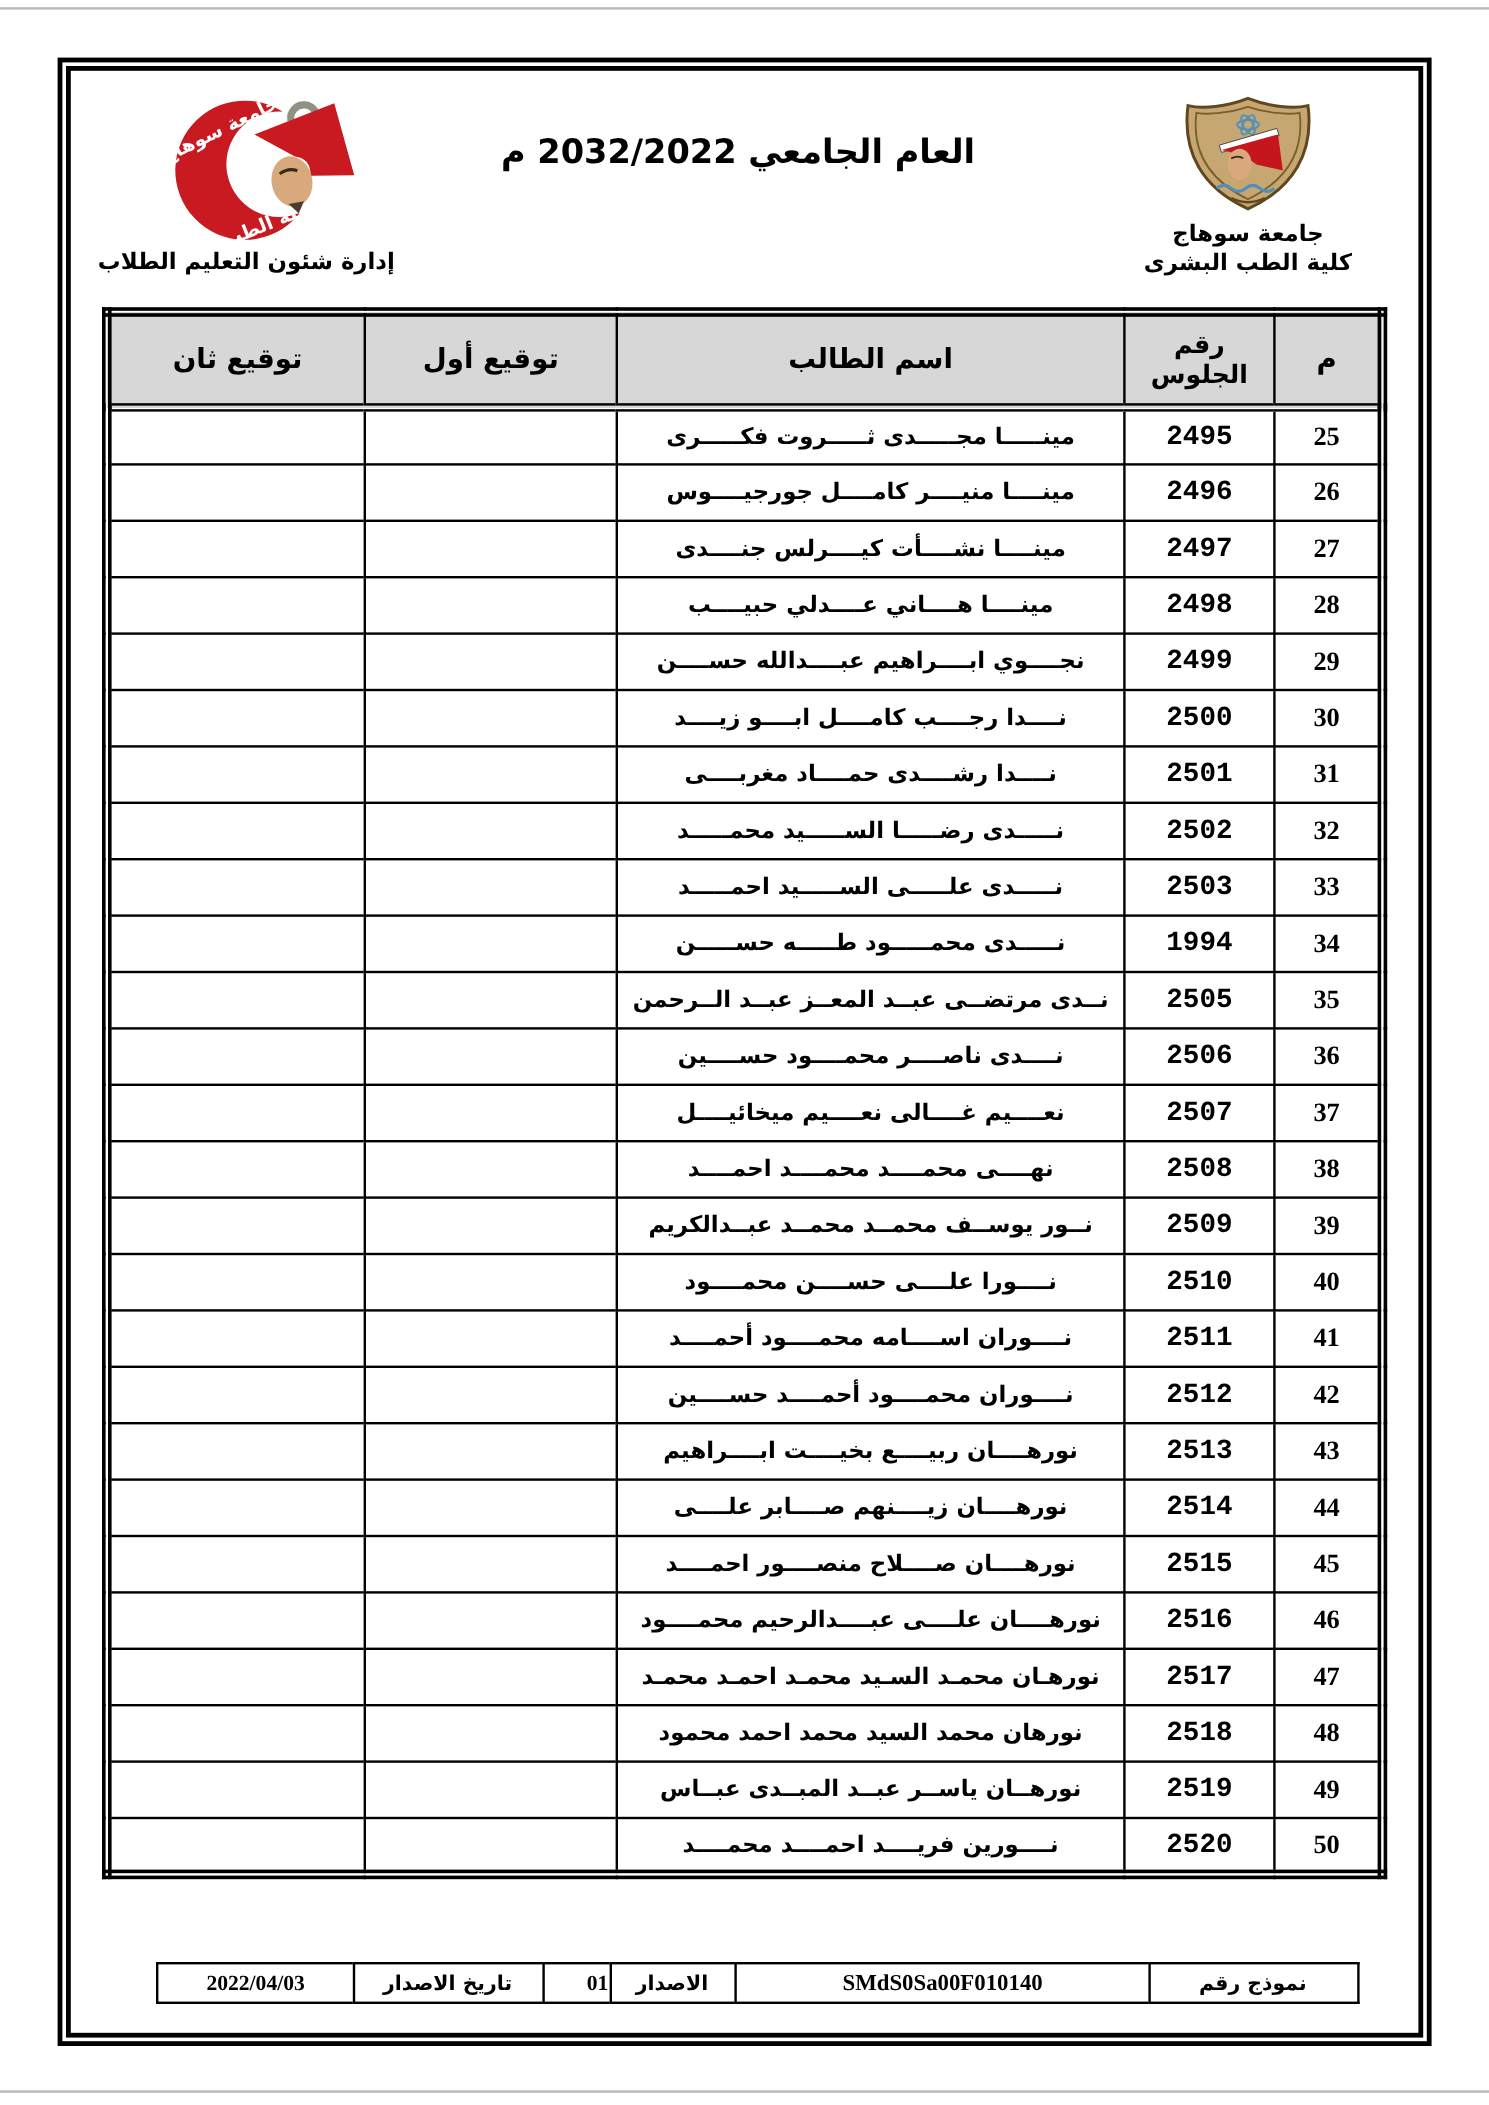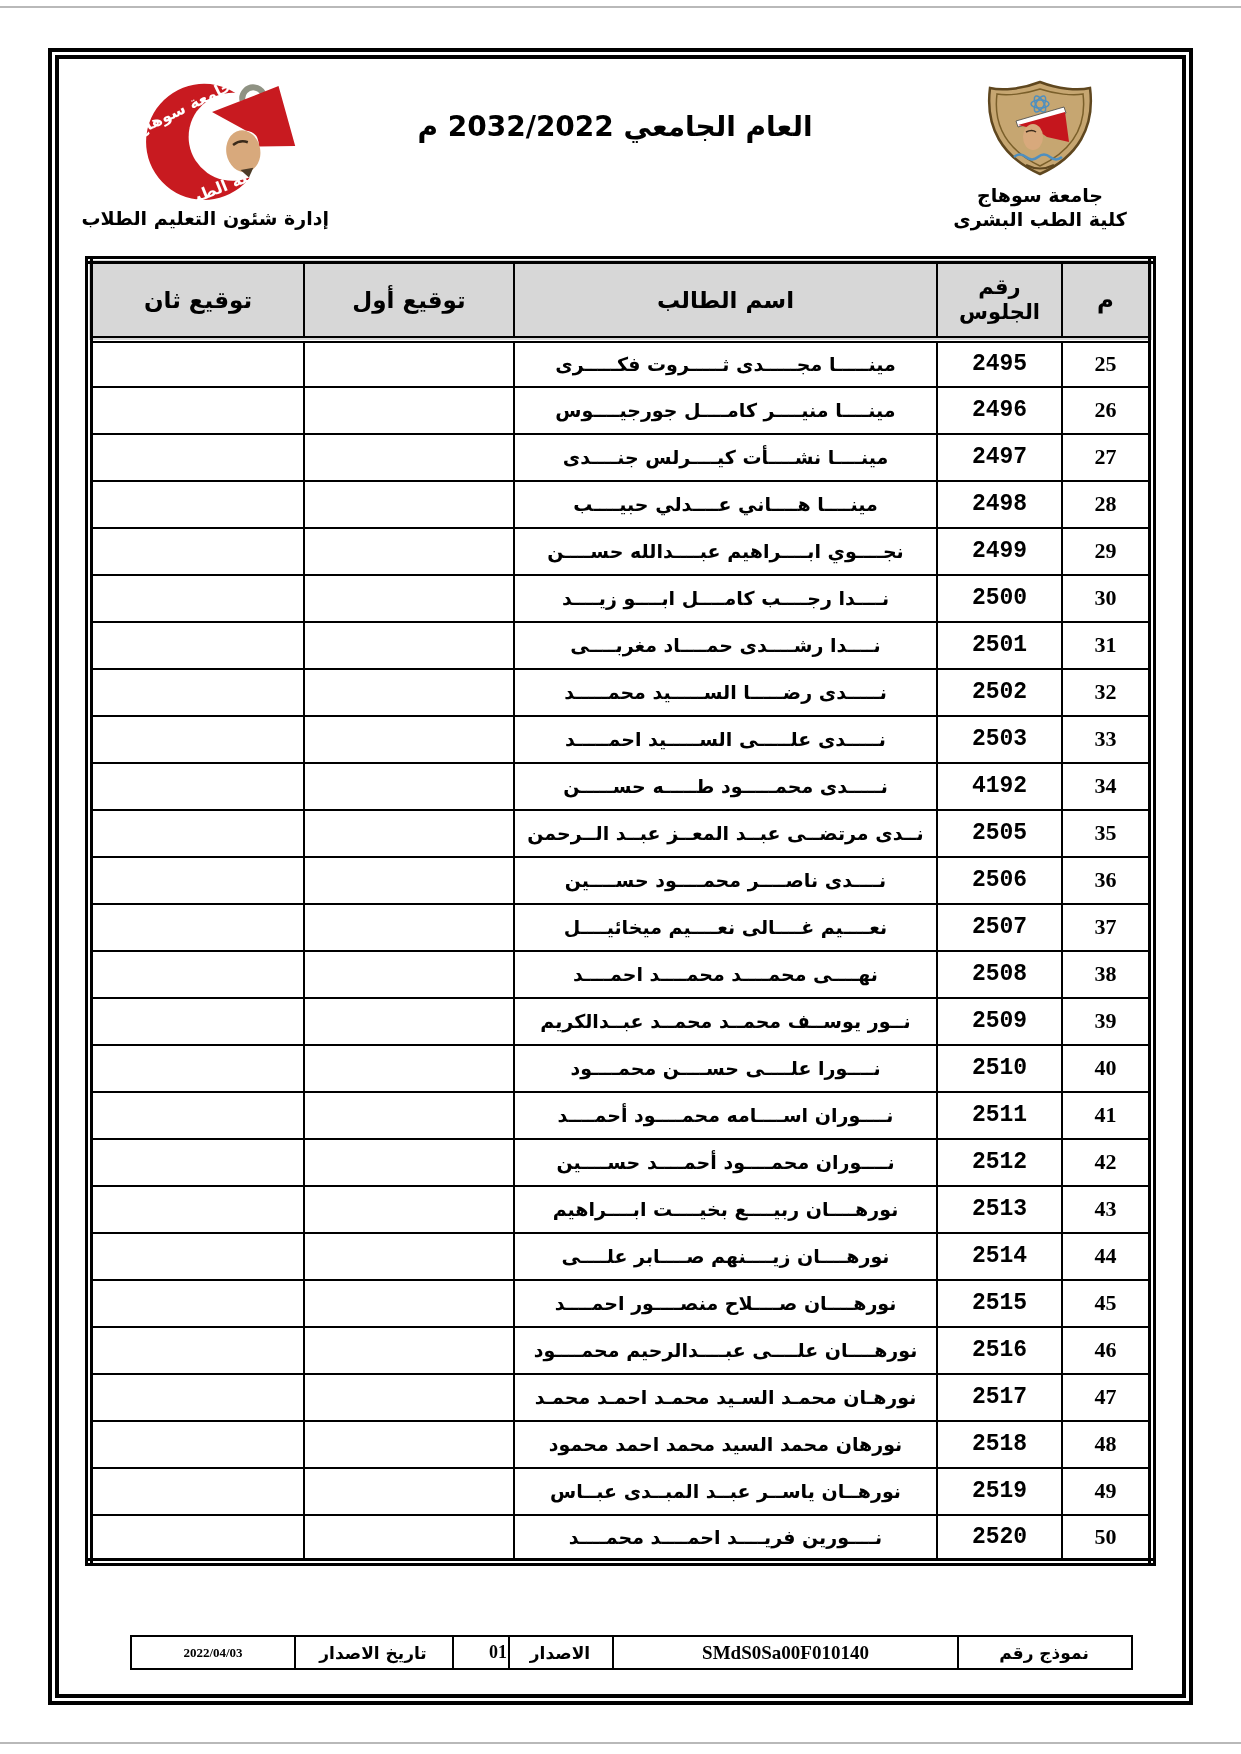--- a/index.html
+++ b/index.html
@@ -30,21 +30,21 @@
   td.c-idx{font-family:"Liberation Serif",serif;font-weight:bold;font-size:22px;}
   td.c-seat{font-family:Liberation Mono, monospace;font-weight:bold;font-size:23px;}
   td.c-name{font-family:"DejaVu Sans",sans-serif;font-weight:bold;font-size:19px;white-space:nowrap;overflow:hidden;}
   
   #footer-strip{position:absolute;left:71px;top:1576px;width:1001px;border-collapse:collapse;
     direction:rtl;table-layout:fixed;}
   #footer-strip td{border:2px solid #000;height:29px;vertical-align:middle;font-weight:bold;color:#000;}
   .f-label{font-size:17px;text-align:center;padding-left:4px;padding-right:6px;}
   .f-code{font-family:"Liberation Serif",serif;font-size:19px;text-align:center;}
   .f-num{font-family:"Liberation Serif",serif;font-size:18px;}
-  .f-date{font-family:"Liberation Serif",serif;font-size:13px;text-align:center;}
+  .f-date{font-family:"Liberation Serif",serif;font-size:18px;text-align:center;}
 </style>
 </head>
 <body>
 
 <div class="scan-line" style="top:6px;"></div>
 <div class="scan-line" style="top:1742px;"></div>
 
 <div id="frame">
 
   <svg id="crescent-logo" class="hdr-el" width="200" height="128" viewBox="0 0 200 128">
@@ -171,21 +171,21 @@
     <tr>
       <td class="c-idx">33</td>
       <td class="c-seat">2503</td>
       <td class="c-name">نـــــدى علـــــى الســـــيد احمـــــد</td>
       <td class="c-sig"></td>
       <td class="c-sig"></td>
     </tr>
 
     <tr>
       <td class="c-idx">34</td>
-      <td class="c-seat">4192</td>
+      <td class="c-seat">1994</td>
       <td class="c-name">نـــــدى محمـــــود طـــــه حســـــن</td>
       <td class="c-sig"></td>
       <td class="c-sig"></td>
     </tr>
 
     <tr>
       <td class="c-idx">35</td>
       <td class="c-seat">2505</td>
       <td class="c-name">نــدى مرتضــى عبــد المعــز عبــد الــرحمن</td>
       <td class="c-sig"></td>

